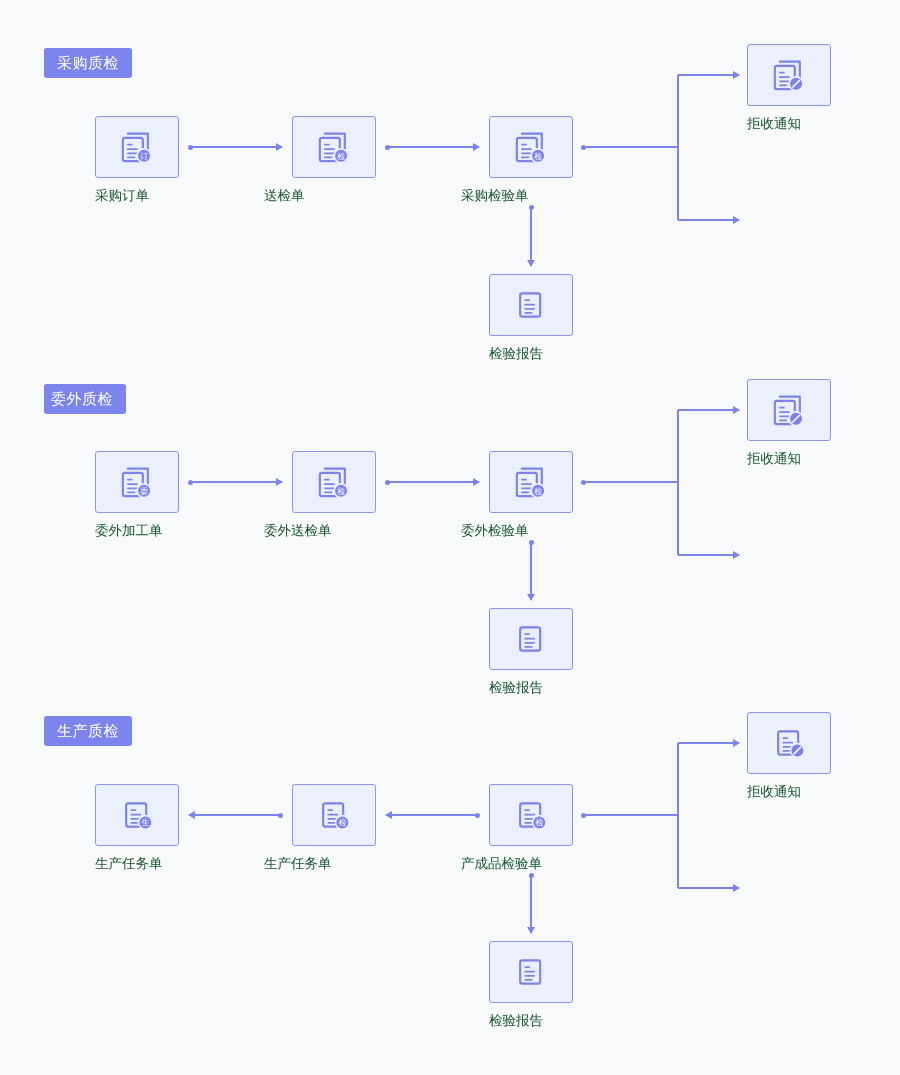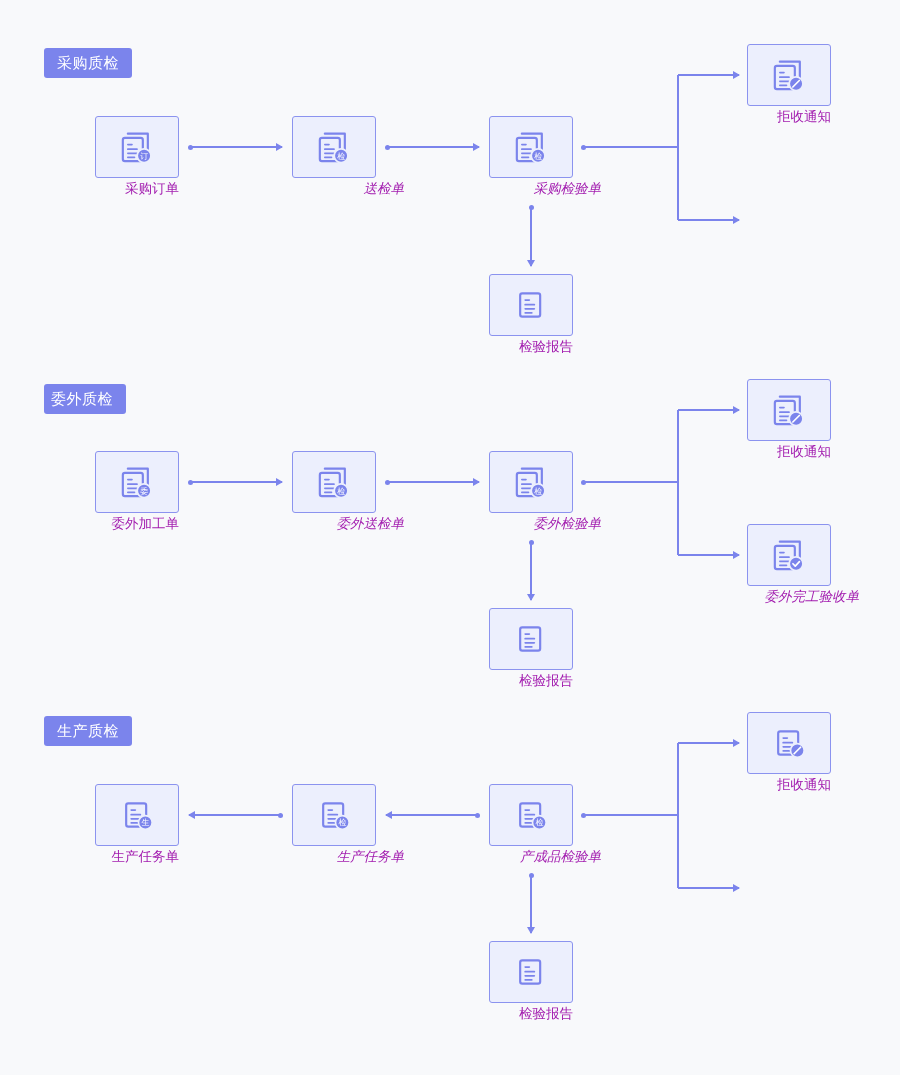--- a/index.html
+++ b/index.html
@@ -32,30 +32,30 @@
   
   .node{ position:absolute; width:84px; }
   .node .box{
     width:84px; height:62px;
     background:#eceffd;
     border:1px solid #8b93ef;
     border-radius:3px;
     display:flex; align-items:center; justify-content:center;
   }
   .node .caption{
-    margin-top:2px;
+    margin-top:9px;
     width:84px;
-    text-align:right;
+    text-align:left;
     font-size:13.5px;
-    color:#a21caf;
+    color:#14532d;
     white-space:nowrap;
     position:relative;
     left:0;
   }
-  .node .caption.wide{ width:140px; margin-left:-28px;font-style:italic; }
+  .node .caption.wide{ width:140px; margin-left:-28px; }
 
   
   .icon{ width:40px; height:40px; display:block; }
 
   
   .conn{ position:absolute; }
   .hline{ position:absolute; height:1.6px; background:#7b84ec; }
   .vline{ position:absolute; width:1.6px; background:#7b84ec; }
   .dot{ position:absolute; width:5px; height:5px; border-radius:50%; background:#7b84ec; }
   .arrow-r{
@@ -244,35 +244,20 @@
           <rect x="12" y="20" width="7" height="2.1" rx="1" fill="#7b84ec"></rect>
           <rect x="12" y="25.5" width="13" height="2.1" rx="1" fill="#7b84ec"></rect>
           <rect x="12" y="30.5" width="13" height="2.1" rx="1" fill="#7b84ec"></rect>
           <rect x="12" y="35.5" width="10" height="2.1" rx="1" fill="#7b84ec"></rect>
           <circle cx="32.5" cy="34.5" r="8.2" fill="#7b84ec" stroke="#eceffd" stroke-width="2"></circle>
           <path d="M28.6 38.4 L36.4 30.6" stroke="#ffffff" stroke-width="2" stroke-linecap="round"></path>
         </svg>
       </div>
       <div class="caption">拒收通知</div>
     </div>
-    <div class="node" style="left: 747px; top: 524px;">
-      <div class="box">
-        <svg class="icon" viewBox="0 0 48 48">
-          <path d="M13 8 H37 V33" fill="none" stroke="#7b84ec" stroke-width="2.6" stroke-linecap="round" stroke-linejoin="round"></path>
-          <rect x="7" y="13" width="24" height="28" rx="2.5" fill="none" stroke="#7b84ec" stroke-width="2.6"></rect>
-          <rect x="12" y="20" width="7" height="2.1" rx="1" fill="#7b84ec"></rect>
-          <rect x="12" y="25.5" width="13" height="2.1" rx="1" fill="#7b84ec"></rect>
-          <rect x="12" y="30.5" width="13" height="2.1" rx="1" fill="#7b84ec"></rect>
-          <rect x="12" y="35.5" width="10" height="2.1" rx="1" fill="#7b84ec"></rect>
-          <circle cx="32.5" cy="34.5" r="8.2" fill="#7b84ec" stroke="#eceffd" stroke-width="2"></circle>
-          <path d="M28.7 34.5 l2.8 2.9 l5-5.4" fill="none" stroke="#ffffff" stroke-width="2" stroke-linecap="round" stroke-linejoin="round"></path>
-        </svg>
-      </div>
-      <div class="caption wide">委外完工验收单</div>
-    </div>
     <div class="conn">
       <div class="hline" style="left: 189px; top: 481.2px; width: 93px;"></div>
       <div class="dot" style="left: 188px; top: 479.5px;"></div>
       <div class="arrow-r" style="left: 276px; top: 477.5px;"></div>
     </div>
     <div class="conn">
       <div class="hline" style="left: 386px; top: 481.2px; width: 93px;"></div>
       <div class="dot" style="left: 385px; top: 479.5px;"></div>
       <div class="arrow-r" style="left: 473px; top: 477.5px;"></div>
     </div>

